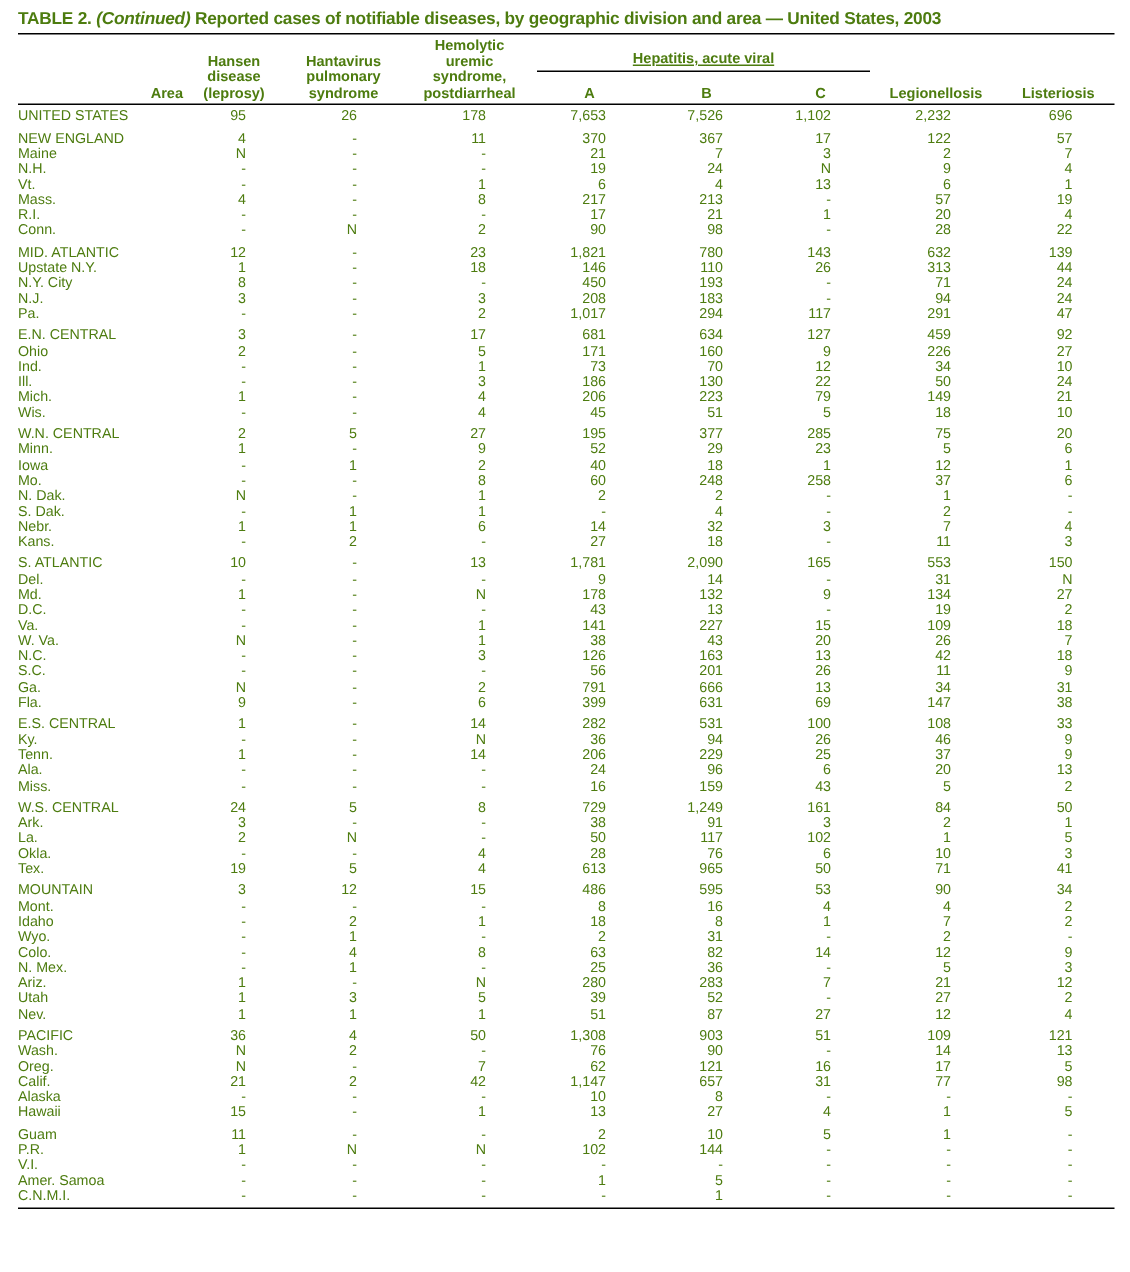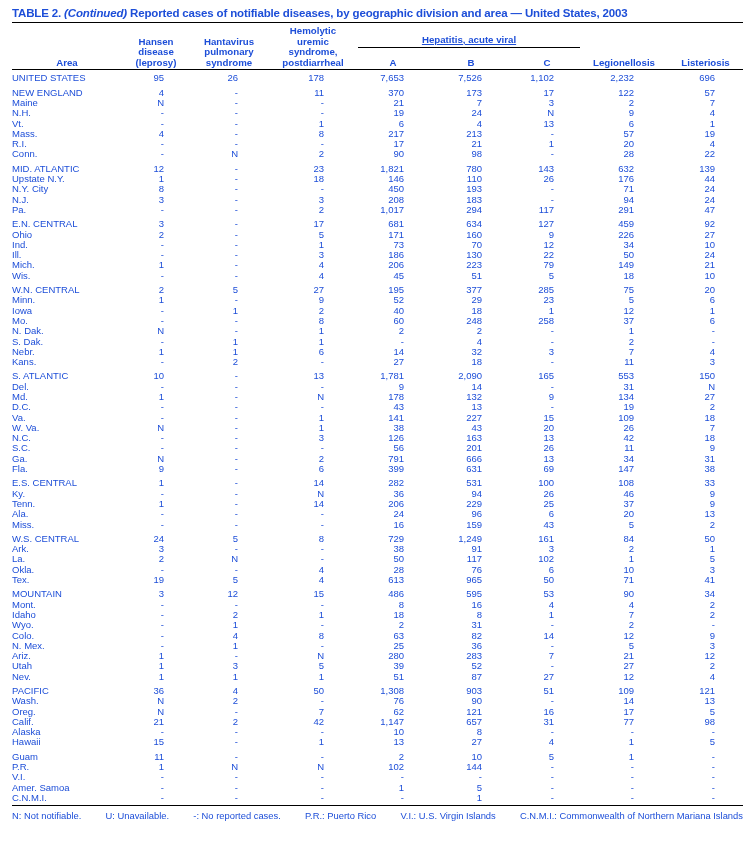--- a/index.html
+++ b/index.html
@@ -1,35 +1,35 @@
 <!DOCTYPE html>
 <html><head>
 <meta charset="utf-8">
 <style>
   html,body { margin:0; padding:0; background:#ffffff; }
   .page {
     width:753px; height:848px; box-sizing:border-box;
     padding:7px 10px 0 12px;
     font-family:"Liberation Sans", sans-serif;
-    color:#1d4ed8; overflow:hidden;
+    color:#4d7c0f; overflow:hidden;
   }
   .title { font-size:11.5px; font-weight:bold; letter-spacing:-0.15px; white-space:nowrap; }
   .title .continued { font-style:italic; }
   .title-rule { border:none; border-top:1.4px solid #000; margin:3px 0 0 0; }
 
   table.data {
     width:731px; border-collapse:collapse; table-layout:fixed; margin-top:2px;
   }
   thead { border-bottom:1.6px solid #000; }
   thead th {
     font-weight:bold; font-size:9.7px; line-height:10.6px;
     vertical-align:bottom; padding:1px 0 1px 0;
     white-space:pre-line; text-align:center;
   }
-  th.area-h { text-align:center; }
+  th.area-h { text-align:right; }
   th.spanner { border-bottom:1px solid #000; padding-bottom:1px; font-size:9.7px;text-decoration:underline; }
   th.sub { padding-top:1px; }
 
   td { font-size:9.5px; line-height:10.3px; padding:0; white-space:nowrap; }
   td.area { text-align:left; }
   td.num  { text-align:right; }
   tr.spacer td { height:4px; line-height:4px; font-size:1px; }
   tr.lead td { height:3px; line-height:3px; font-size:1px; }
 
   td:nth-child(2){ padding-right:26px; }
@@ -107,21 +107,21 @@
         </tr>
         <tr class="spacer">
           <td colspan="9"></td>
         </tr>
         <tr>
           <td class="area">NEW ENGLAND</td>
           <td class="num">4</td>
           <td class="num">-</td>
           <td class="num">11</td>
           <td class="num">370</td>
-          <td class="num">173</td>
+          <td class="num">367</td>
           <td class="num">17</td>
           <td class="num">122</td>
           <td class="num">57</td>
         </tr>
         <tr>
           <td class="area">Maine</td>
           <td class="num">N</td>
           <td class="num">-</td>
           <td class="num">-</td>
           <td class="num">21</td>
@@ -200,21 +200,21 @@
           <td class="num">139</td>
         </tr>
         <tr>
           <td class="area">Upstate N.Y.</td>
           <td class="num">1</td>
           <td class="num">-</td>
           <td class="num">18</td>
           <td class="num">146</td>
           <td class="num">110</td>
           <td class="num">26</td>
-          <td class="num">176</td>
+          <td class="num">313</td>
           <td class="num">44</td>
         </tr>
         <tr>
           <td class="area">N.Y. City</td>
           <td class="num">8</td>
           <td class="num">-</td>
           <td class="num">-</td>
           <td class="num">450</td>
           <td class="num">193</td>
           <td class="num">-</td>
@@ -858,22 +858,14 @@
           <td class="num">-</td>
           <td class="num">1</td>
           <td class="num">-</td>
           <td class="num">-</td>
           <td class="num">-</td>
         </tr>
       </tbody>
   </table>
 
   <hr class="foot-rule">
-  <div class="footnotes">
-    <span>N: Not notifiable.</span>
-    <span>U: Unavailable.</span>
-    <span>-: No reported cases.</span>
-    <span>P.R.: Puerto Rico</span>
-    <span>V.I.: U.S. Virgin Islands</span>
-    <span>C.N.M.I.: Commonwealth of Northern Mariana Islands</span>
-  </div>
 
 </div>
 
 </body></html>

